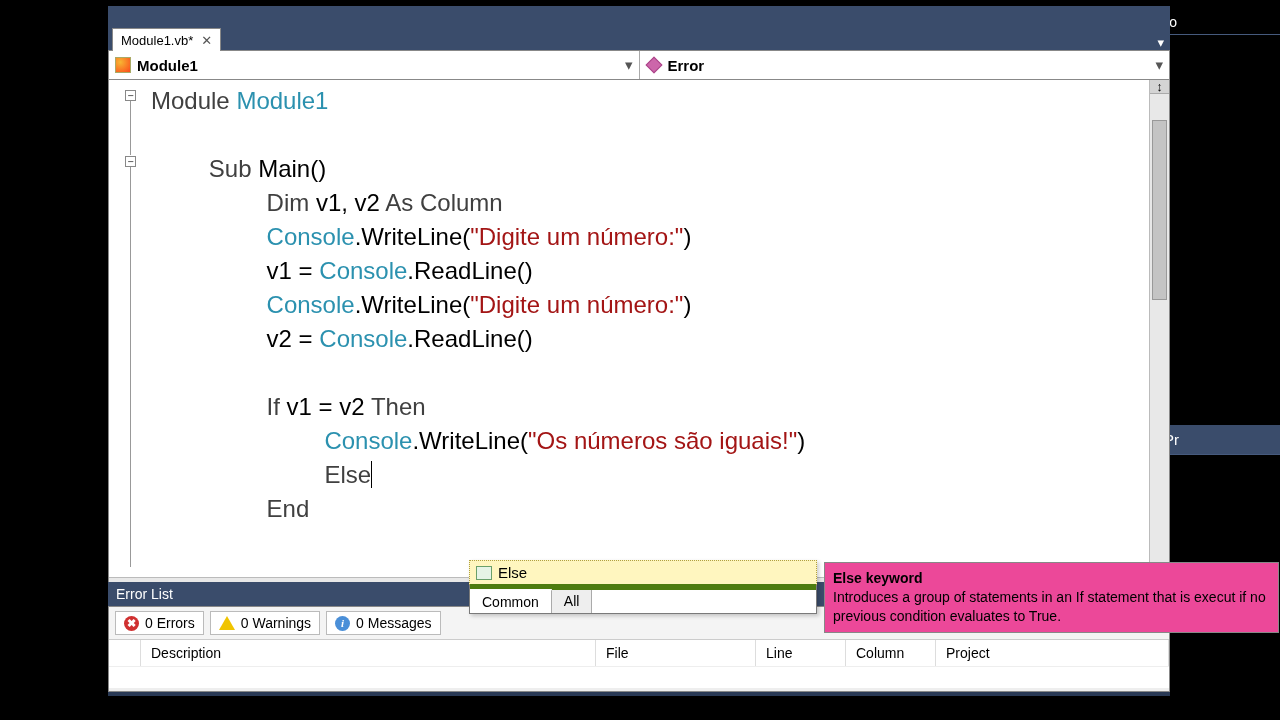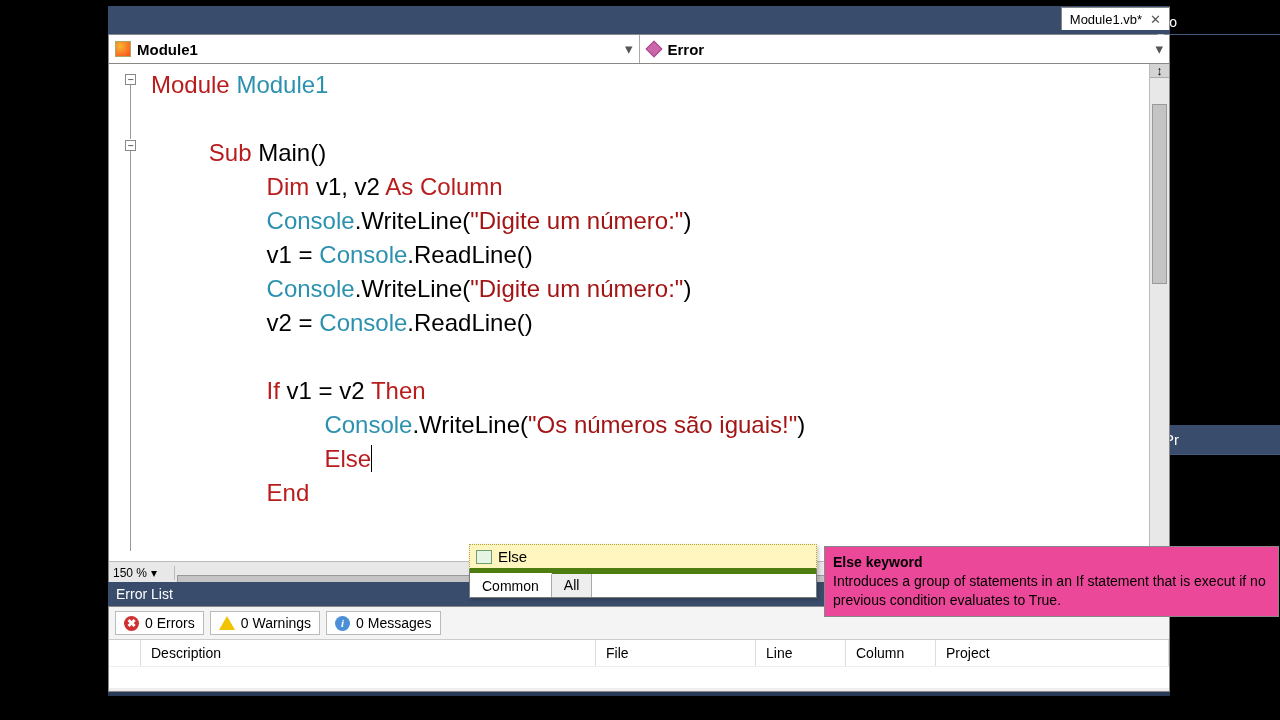--- a/index.html
+++ b/index.html
@@ -1,39 +1,39 @@
 <!DOCTYPE html>
 <html><head>
 <meta charset="utf-8">
 <style>
 * { margin: 0; padding: 0; box-sizing: border-box; font-family: "Segoe UI", Tahoma, sans-serif; }
 body { background: #000; width: 1280px; height: 720px; overflow: hidden; font-size: 13px; }
 .outer { position: absolute; left: 108px; top: 6px; width: 1062px; height: 690px; background: #293955; }
 .sidepanel { position: absolute; left: 1156px; top: 10px; font-size: 14px; color: #fff; padding: 4px; border-bottom: 1px solid #465a7d; width: 130px; }
 .pr-panel { position: absolute; left: 1158px; top: 425px; font-size: 15px; color: #fff; padding: 6px 6px; border-bottom: 1px solid #465a7d; width: 130px; background:#3a4c6b; }
 
-.tabbar { height: 28px; background: #3a4c6b; display: flex; align-items: end; padding-left: 4px; flex-direction: column; }
+.tabbar { height: 44px; background: #3a4c6b; display: flex; align-items: end; padding-left: 4px; }
 .tab { background: #fff; color: #000; padding: 4px 8px 3px 8px; font-size: 13px; display: flex; align-items: center; gap: 8px; border: 1px solid #888; border-bottom: none; position: relative; top: 1px; }
 .tab .close { font-family: Arial; color: #555; cursor: pointer; }
 .tabbar .drop { margin-left: auto; margin-right: 6px; color: #fff; }
 
 .navrow { height: 30px; background: #fff; display: flex; border: 1px solid #888; }
 .navcell { flex: 1; border-right: 1px solid #aaa; display: flex; align-items: center; padding: 0 6px; gap: 6px; font-size: 15px; }
 .navcell:last-child { border-right: none; }
 .navcell .drop { margin-left: auto; color: #555; }
 .navicon1 { width:16px; height:16px; background: radial-gradient(circle at 30% 30%, #f7b733, #fc4a1a); border:1px solid #aa6; }
 .navicon2 { width:12px; height:12px; background:#c6a; border:1px solid #a48; transform:rotate(45deg); margin:0 2px;}
 
 .editor-wrap { position: relative; height: 520px; background:#fff; border:1px solid #888; border-top:none; }
 .editor { position:absolute; left:42px; top:4px; right:22px; bottom:22px; overflow:hidden; }
 .gutter { position:absolute; left:0; top:4px; width:40px; bottom:22px; }
 .fold { position:absolute; width:11px; height:11px; border:1px solid #888; background:#fff; font: 10px/9px monospace; text-align:center; color:#444; left:16px;}
 .foldline { position:absolute; left:21px; width:1px; background:#999; }
 .code { font-family: Consolas, monospace; font-size: 24px; line-height: 34px; white-space: pre; }
-.kw { color: #b91c1c; }
+.kw { color: #404040; }
 .ty { color: #2b91af; }
 .str { color: #a31515; }
 .plain { color: #000; }
 .cursor { border-left: 1px solid #000; animation: none; }
 
 .vscroll { position:absolute; right:0; top:0; width:20px; height:100%; background:#e8e8e8; border-left:1px solid #bbb;}
 .vscroll .split { height:14px; background:#d4d4d4; border-bottom:1px solid #aaa; display:flex; align-items:center; justify-content:center;}
 .vscroll .thumb { position:absolute; left:2px; right:2px; top:40px; height:180px; background:#c4c4c4; border:1px solid #999;}
 .hscroll-row { position:absolute; left:0; right:0; bottom:0; height:22px; background:#e8e8e8; border-top:1px solid #bbb; display:flex; align-items:center;}
 .zoom { width:66px; padding:0 4px; font-size:12px; border-right:1px solid #bbb; display:flex; align-items:center; gap:4px;}

